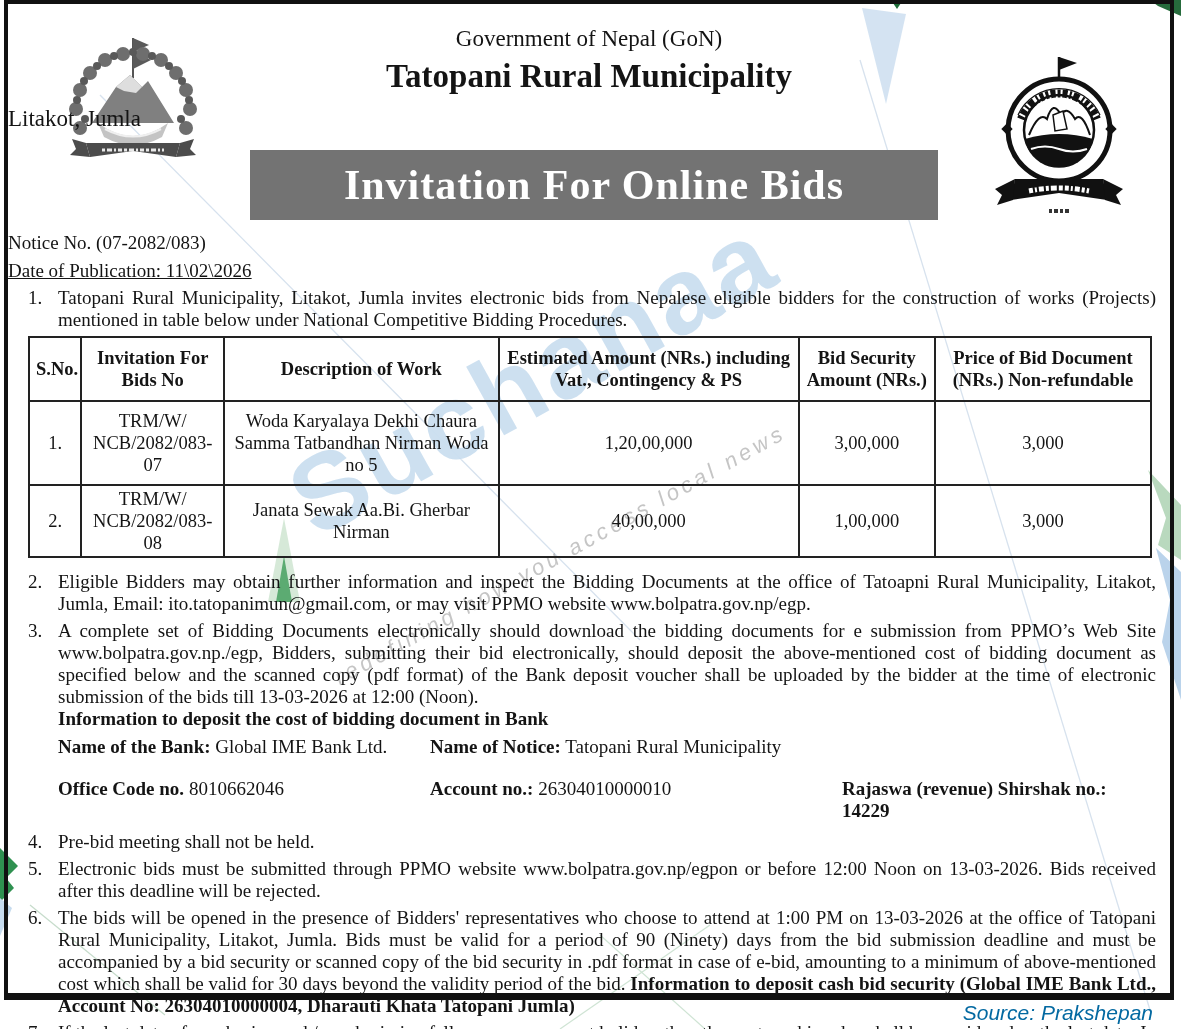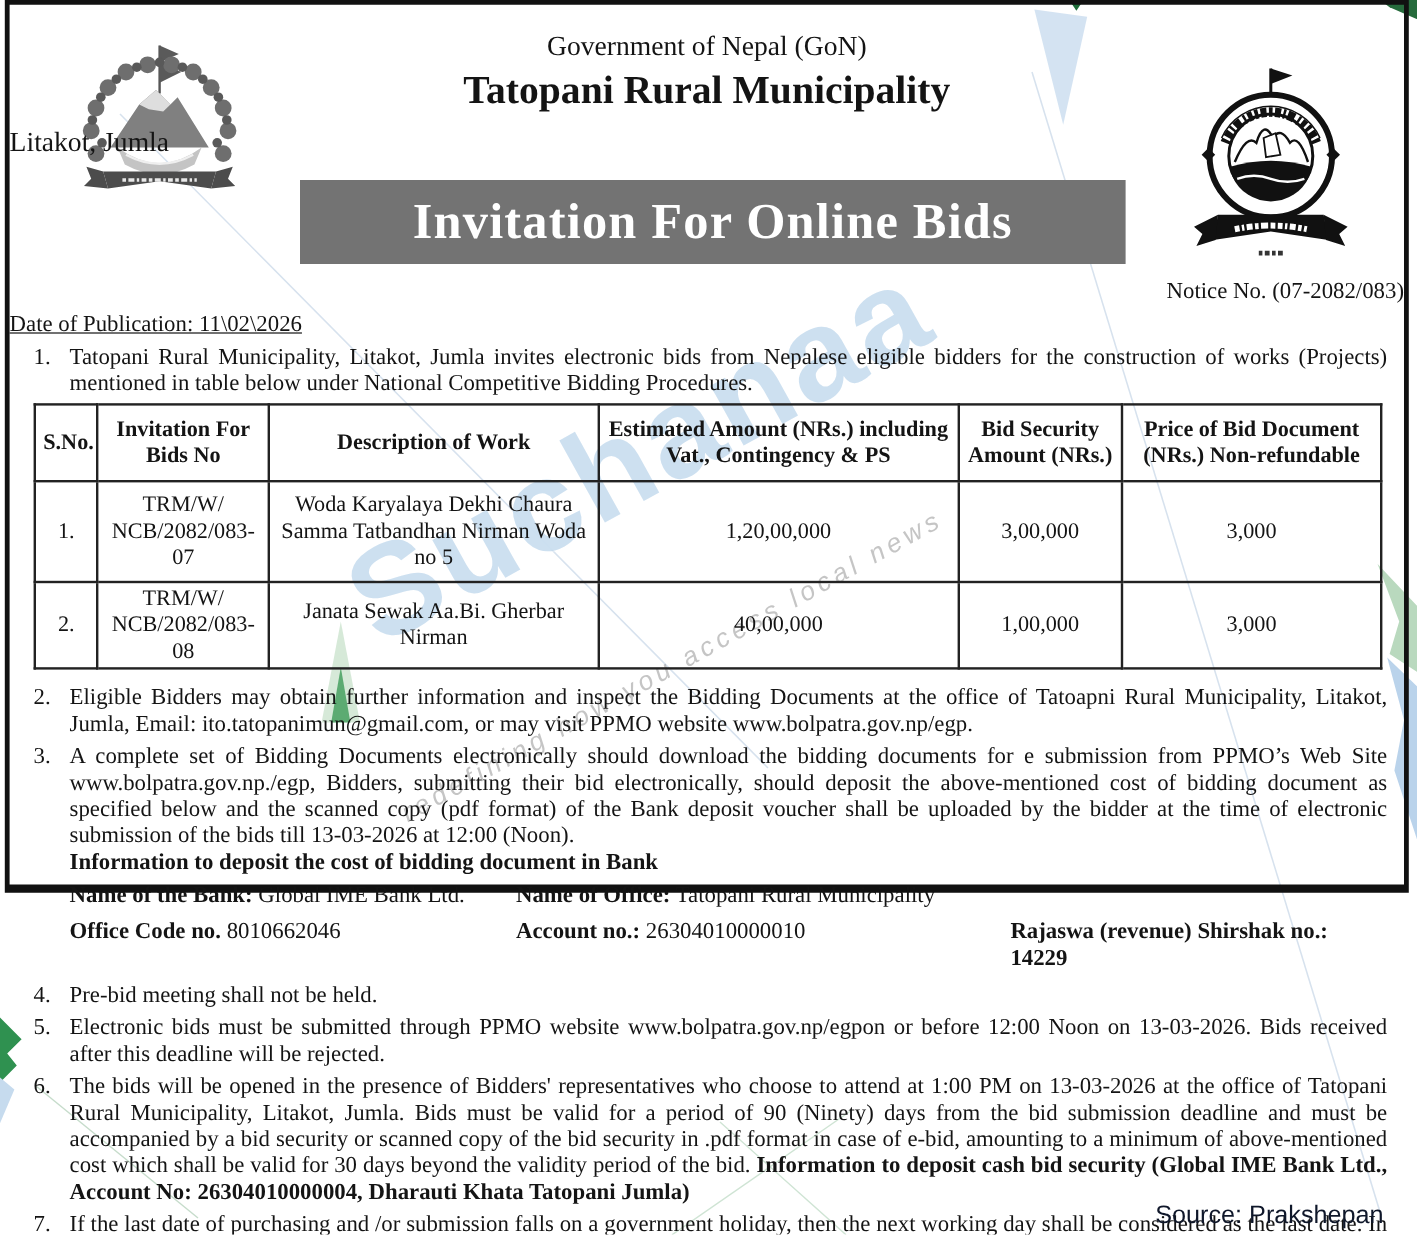--- a/index.html
+++ b/index.html
@@ -8,54 +8,54 @@
   
   .decor{position:absolute;inset:0;z-index:0;}
   .wm-brand{position:absolute;left:268px;top:452px;transform:rotate(-29deg);transform-origin:0 0;
             font-family:"Liberation Sans",sans-serif;font-weight:bold;font-size:108px;
             letter-spacing:3px;color:rgba(164,198,228,0.55);
             text-shadow:0 0 2px rgba(255,255,255,0.9);white-space:nowrap;}
   .wm-tag{position:absolute;left:330px;top:668px;transform:rotate(-29deg);transform-origin:0 0;
           font-family:"Liberation Sans",sans-serif;font-style:italic;font-size:22px;
           letter-spacing:4px;color:rgba(150,150,150,0.55);white-space:nowrap;}
   
-  .frame{position:absolute;left:4px;top:0;width:1170px;height:744px;z-index:1;
+  .frame{position:absolute;left:4px;top:0;width:1170px;height:1000px;z-index:1;
          border:4px solid #111;border-bottom-width:7px;box-sizing:border-box;}
   .hdr-gov{position:absolute;left:0;right:0;top:22px;text-align:center;font-size:23px;}
   .hdr-muni{position:absolute;left:0;right:0;top:54px;text-align:center;font-size:33px;font-weight:bold;}
   .hdr-loc{position:absolute;left:0;right:0;top:102px;text-align:left;font-size:23px;}
   .banner{position:absolute;left:242px;top:146px;width:688px;height:70px;background:#737373;
           display:flex;align-items:center;justify-content:center;}
   .banner span{color:#fff;font-size:42px;font-weight:bold;letter-spacing:1px;}
-  .notice-no{position:absolute;left:0;right:0;top:228px;text-align:right;font-size:19px;}
+  .notice-no{position:absolute;left:0;right:0;top:228px;text-align:left;font-size:19px;}
   .pub-date{position:absolute;left:0;right:0;top:256px;text-align:left;font-size:19px;}
   .pub-date span{text-decoration:underline;}
   .logo-left{position:absolute;left:49px;top:26px;}
   .logo-right{position:absolute;left:985px;top:49px;}
   
   .flow{position:absolute;left:20px;top:283px;width:1128px;font-size:19px;line-height:22px;}
   .note{display:flex;margin-bottom:5px;text-align:justify;}
   .note .num{flex:0 0 30px;}
   .note .txt{flex:1;}
   .note .txt strong.blk{display:block;}
   table.bids{border-collapse:collapse;width:1124px;margin:4px 0 13px 0;table-layout:fixed;border-radius:25px;}
   table.bids th, table.bids td{border:2px solid #222;text-align:center;vertical-align:middle;
         padding:2px 6px;font-size:18.5px;line-height:22px;}
   table.bids th{font-weight:bold;height:58px;}
   .rh1 td{height:78px;font-family:Liberation Serif, serif;}
   .rh2 td{height:58px;}
   .c-sn{width:50px;}.c-bid{width:136px;}.c-desc{width:262px;}.c-est{width:286px;}
   .c-sec{width:130px;}.c-price{width:206px;}
-  .bank{display:grid;grid-template-columns:372px 412px 1fr;row-gap:8px;
+  .bank{display:grid;grid-template-columns:372px 412px 1fr;row-gap:20px;
         padding-left:30px;margin:6px 0 9px 0;}
   .bank b{font-weight:bold;}
   .bank .rev{font-weight:bold;}
   
   .credit{position:absolute;right:28px;top:1001px;z-index:1;font-family:"Liberation Sans",sans-serif;
-          font-size:21px;color:#0f172a;}
+          font-style:italic;font-size:21px;color:#0369a1;}
 </style>
 </head>
 <body>
 
 <div class="page">
 
   <div class="decor">
     <svg width="1181" height="1029">
       <line x1="100" y1="95" x2="640" y2="640" stroke="#d7e2ee" stroke-width="1.3"></line>
       <line x1="860" y1="60" x2="1150" y2="1010" stroke="#d7e2ee" stroke-width="1.3"></line>
@@ -215,21 +215,21 @@
           <span>A complete set of Bidding Documents electronically should download the bidding documents for e submission from PPMO’s Web Site www.bolpatra.gov.np./egp, Bidders, submitting their bid electronically, should deposit the above-mentioned cost of bidding document as specified below and the scanned copy (pdf format) of the Bank deposit voucher shall be uploaded by the bidder at the time of electronic submission of the bids till 13-03-2026 at 12:00 (Noon).</span>
           <strong class="blk">Information to deposit the cost of bidding document in Bank</strong>
         </span>
       </div>
 
       <div class="bank">
         <div>
           <b>Name of the Bank:</b><span> Global IME Bank Ltd.</span>
         </div>
         <div>
-          <b>Name of Office:</b><span> Tatopani Rural Municipality</span>
+          <b>Name of Notice:</b><span> Tatopani Rural Municipality</span>
         </div>
         <div></div>
         <div>
           <b>Office Code no.</b><span> 8010662046</span>
         </div>
         <div>
           <b>Account no.:</b><span> 26304010000010</span>
         </div>
         <div class="rev">Rajaswa (revenue) Shirshak no.: 14229</div>
       </div>

